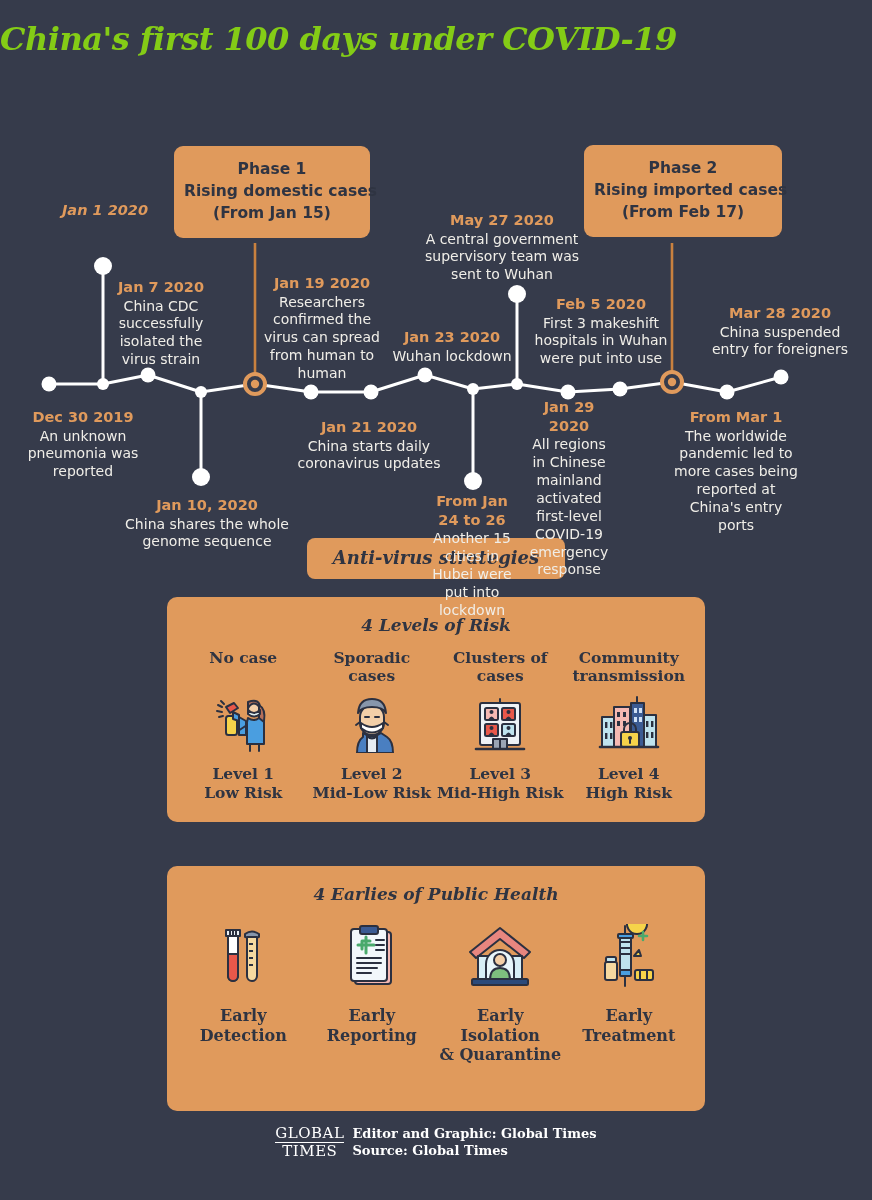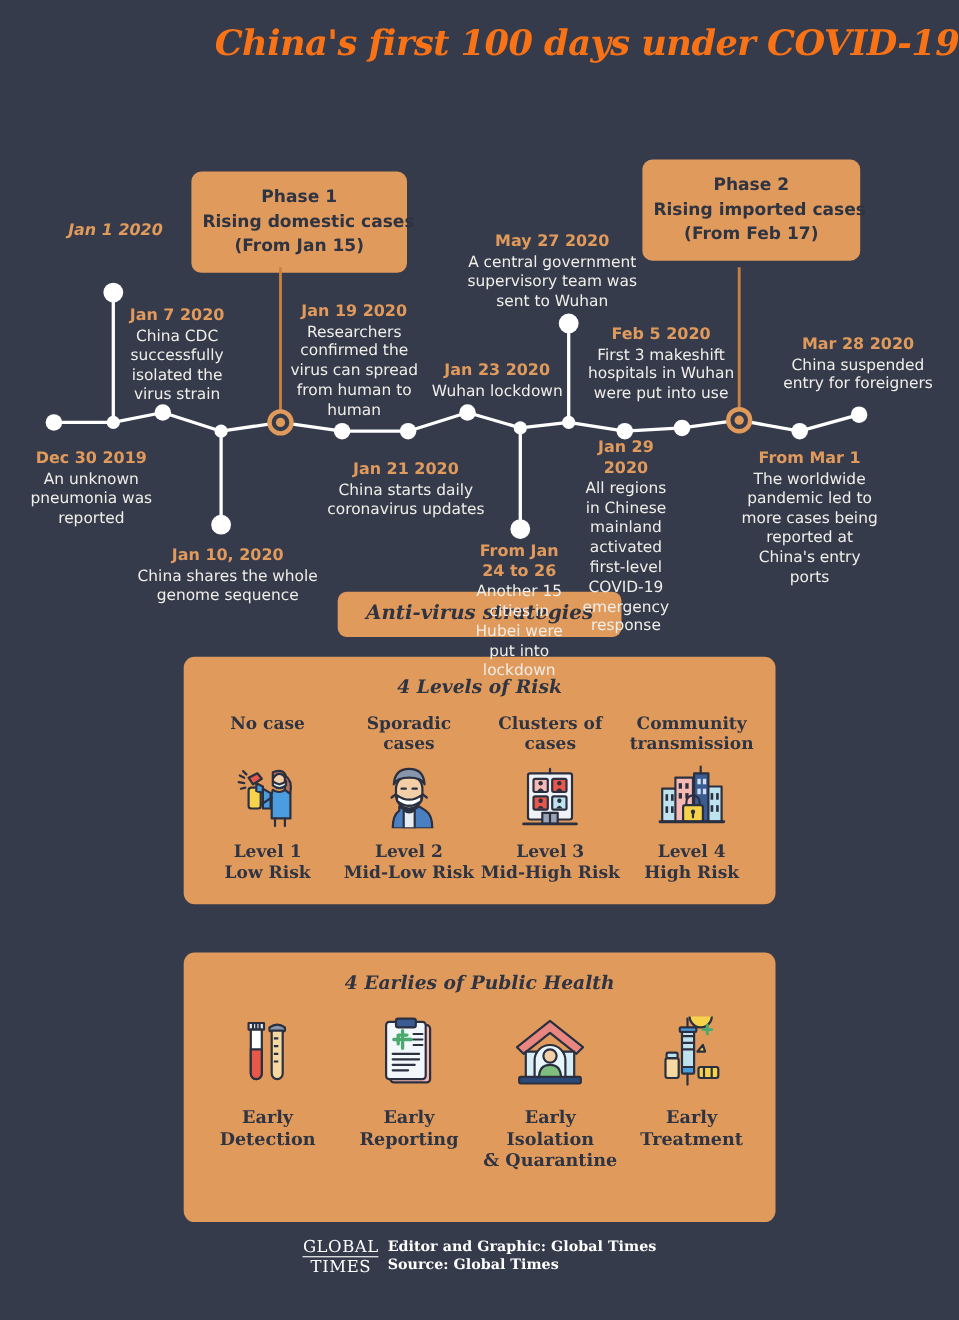--- a/index.html
+++ b/index.html
@@ -8,29 +8,28 @@
     width: 872px;
     height: 1200px;
     background: #363b4b;
     font-family: "DejaVu Sans", sans-serif;
     overflow: hidden;
     position: relative;
   }
 
   
   .title {
-    text-align: right;
-    color: #f97316;
+    text-align: left;
+    color: #84cc16;
     font-family: "DejaVu Serif", serif;
     font-weight: bold;
     font-style: italic;
     font-size: 32px;
     letter-spacing: -0.5px;
     padding-top: 20px;
-    padding-left: 24px;
   }
 
   
   .timeline-wrap {
     position: relative;
     width: 872px;
     height: 480px;
   }
 
   .phase-box {
@@ -154,21 +153,21 @@
     line-height: 1.35;
   }
 </style>
 </head>
 <body>
 
 <div class="title">China's first 100 days under COVID-19</div>
 
 <div class="timeline-wrap">
 
-  <div class="phase-box" style="left:174px; top:98px; width:196px;">
+  <div class="phase-box" style="left:174px; top:88px; width:196px;">
     <span class="pline">Phase 1</span>
     <span class="pline">Rising domestic cases</span>
     <span class="pline">(From Jan 15)</span>
   </div>
 
   <div class="phase-box" style="left:584px; top:87px; width:198px;">
     <span class="pline">Phase 2</span>
     <span class="pline">Rising imported cases</span>
     <span class="pline">(From Feb 17)</span>
   </div>

